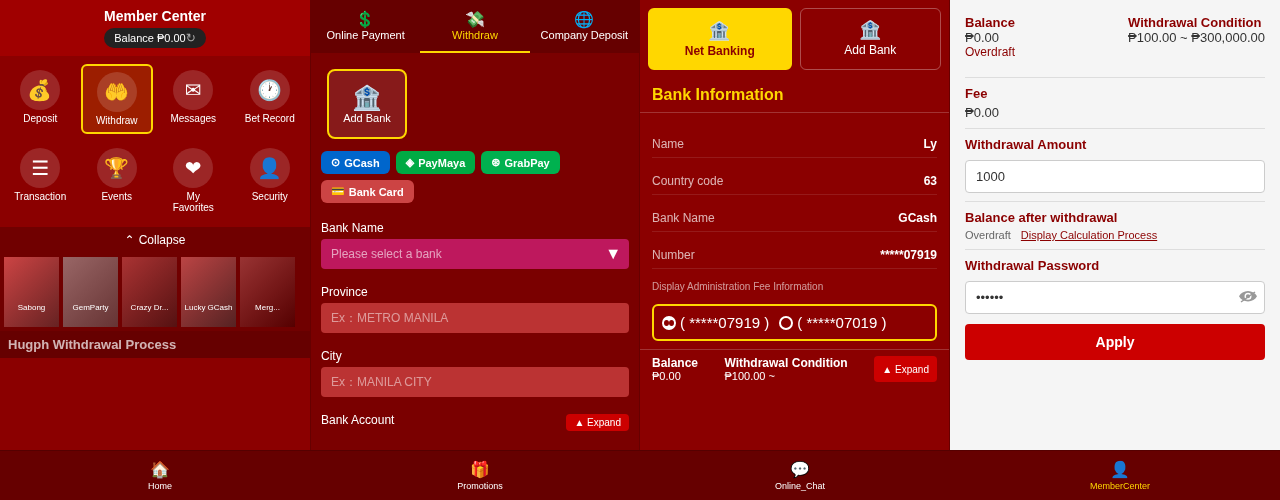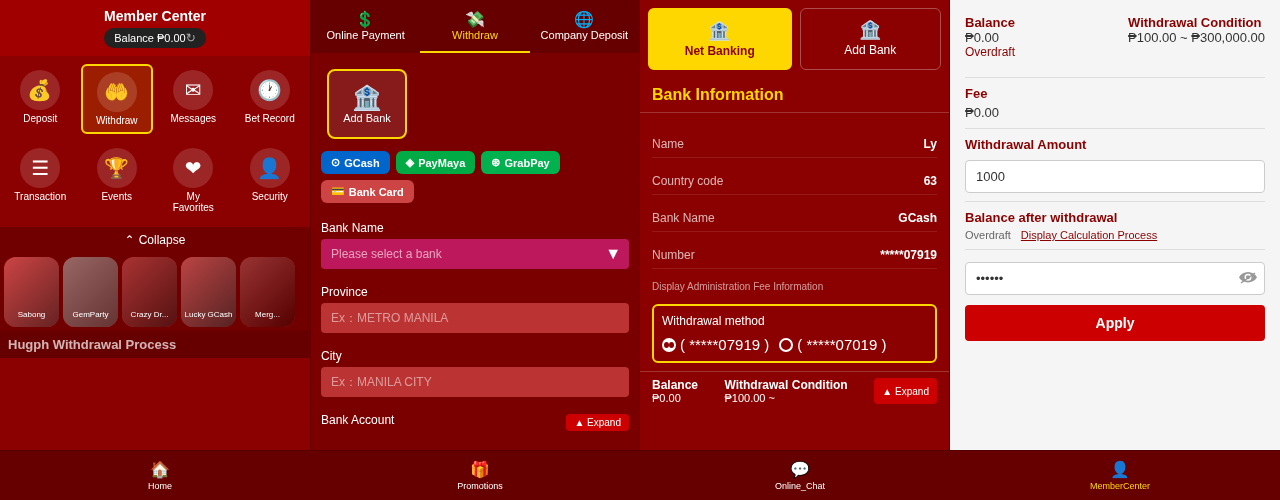--- a/index.html
+++ b/index.html
@@ -16,21 +16,21 @@
     .sidebar-icon-item { display: flex; flex-direction: column; align-items: center; gap: 3px; cursor: pointer; padding: 6px 2px; border-radius: 6px; }
     .sidebar-icon-item.active { border: 2px solid #FFD700; background: rgba(255,200,0,0.15); }
     .sidebar-icon-item .icon-circle { width: 40px; height: 40px; border-radius: 50%; background: rgba(255,255,255,0.15); display: flex; align-items: center; justify-content: center; font-size: 20px; color: white; }
     .sidebar-icon-item .icon-label { color: white; font-size: 10px; text-align: center; }
 
     .sidebar-icons2 { display: grid; grid-template-columns: repeat(4, 1fr); gap: 4px; padding: 0 4px 8px; }
 
     .collapse-bar { background: #700000; color: white; font-size: 12px; text-align: center; padding: 6px; display: flex; align-items: center; justify-content: center; gap: 4px; cursor: pointer; }
 
     .game-thumbnails { display: flex; gap: 4px; padding: 4px; background: #700000; overflow: hidden; }
-    .game-thumb { width: 55px; height: 70px; background: #b91c1c; border-radius: 12px; display: flex; flex-direction: column; align-items: center; justify-content: flex-end; padding-bottom: 8px; position: relative; overflow: hidden; flex-shrink: 0; }
+    .game-thumb { width: 55px; height: 70px; background: #b91c1c; border-radius: 0; display: flex; flex-direction: column; align-items: center; justify-content: flex-end; padding-bottom: 15px; position: relative; overflow: hidden; flex-shrink: 0; }
     .game-thumb-bg { position: absolute; top: 0; left: 0; width: 100%; height: 100%; background: linear-gradient(135deg, #c44, #622); }
     .game-thumb-label { color: white; font-size: 8px; position: relative; z-index: 1; text-align: center; }
 
     .watermark { background: #600; color: rgba(255,255,255,0.7); font-size: 13px; font-weight: bold; padding: 6px 8px; }
 
     
     .center-panel { width: 330px; background: #7a0000; border-left: 1px solid #600; border-right: 1px solid #600; display: flex; flex-direction: column; }
     .center-tabs { display: flex; background: #600; }
     .center-tab { flex: 1; text-align: center; padding: 10px 4px; color: white; font-size: 11px; cursor: pointer; border-bottom: 2px solid transparent; }
     .center-tab.active { border-bottom: 2px solid #FFD700; color: #FFD700; }
@@ -293,21 +293,20 @@
         </div>
         <div class="bank-info-row">
           <span class="bank-info-key">Number</span>
           <span class="bank-info-val">*****07919</span>
         </div>
       </div>
 
       <div class="admin-fee-link">Display Administration Fee Information</div>
 
       <div class="withdrawal-method-box">
-        <div class="withdrawal-method-title">Withdrawal method</div>
         <div class="radio-options">
           <div class="radio-opt">
             <div class="radio-dot selected">
                 <span style="width:6px;height:6px;border-radius:50%;background:#8B0000;display:block;"></span>
               </div>
             <span>( *****07919 )</span>
           </div>
           <div class="radio-opt">
             <div class="radio-dot"></div>
             <span>( *****07019 )</span>
@@ -359,20 +358,21 @@
       <hr class="right-divider">
 
       <div class="right-section-title">Balance after withdrawal</div>
       <div style="display:flex; gap:10px; align-items:center;">
         <div class="right-sub">Overdraft</div>
         <div class="right-sub" style="color:#8B0000; cursor:pointer; text-decoration:underline;">Display Calculation Process</div>
       </div>
 
       <hr class="right-divider">
 
+      <div class="right-section-title">Withdrawal Password</div>
       <div class="password-input-wrapper">
         <input class="password-input" type="password" value="123456" style="">
         <span class="eye-icon">
           <svg width="18" height="12" viewBox="0 0 18 12" fill="none" xmlns="http://www.w3.org/2000/svg">
             <path d="M9 0C5 0 1.73 2.11 0 5.25 1.73 8.39 5 10.5 9 10.5s7.27-2.11 9-5.25C16.27 2.11 13 0 9 0zm0 8.75a3.5 3.5 0 110-7 3.5 3.5 0 010 7zm0-5.6a2.1 2.1 0 100 4.2 2.1 2.1 0 000-4.2z" fill="#999"></path>
             <line x1="2" y1="11" x2="16" y2="1" stroke="#999" stroke-width="1.5"></line>
           </svg>
         </span>
       </div>
 

